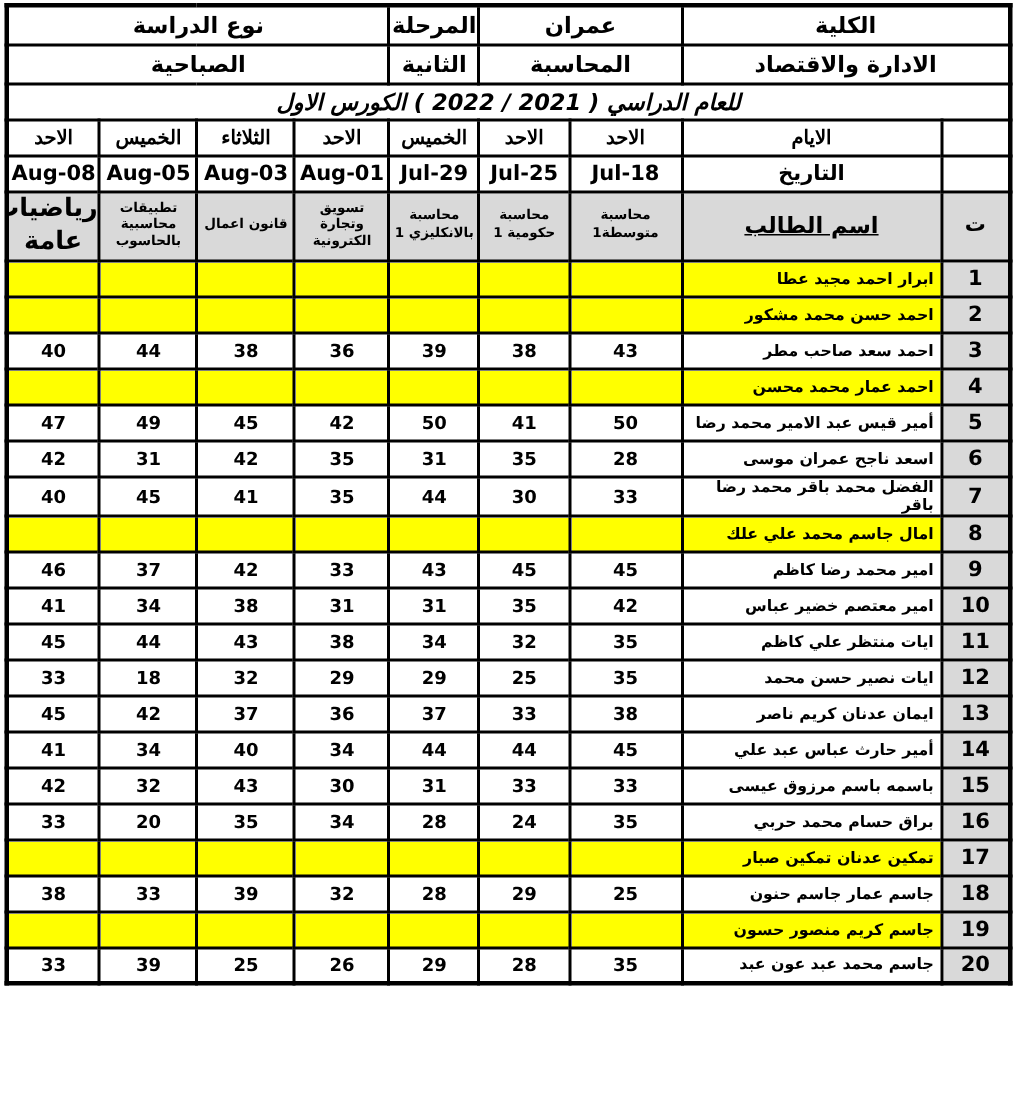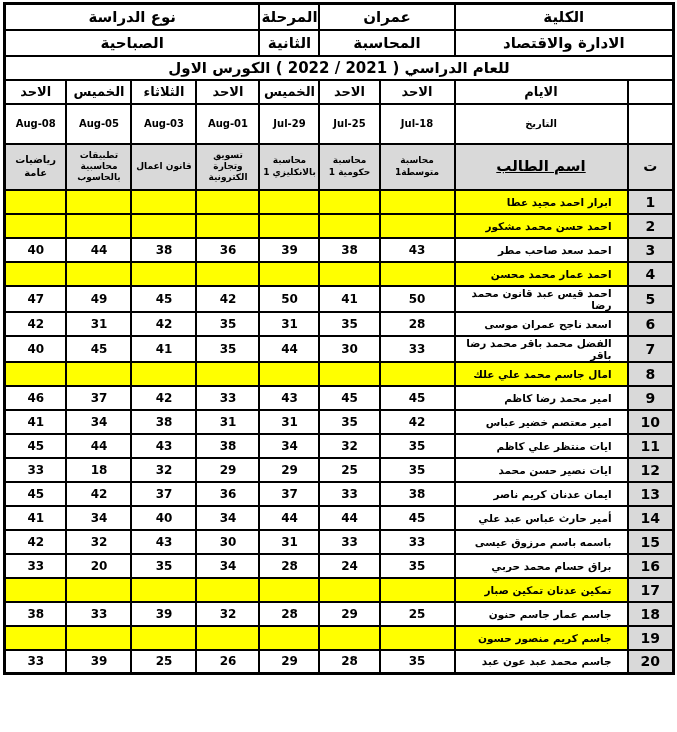--- a/index.html
+++ b/index.html
@@ -33,42 +33,42 @@
   col.c-s0 { width: 75px; }
   col.c-s1 { width: 60px; }
   col.c-s2 { width: 60px; }
   col.c-s3 { width: 63px; }
   col.c-s4 { width: 65px; }
   col.c-s5 { width: 65px; }
   col.c-s6 { width: 62px; }
 
   tr.title-row td { height: 24px; font-size: 15px; }
   tr.info-row td  { height: 26px; font-size: 15px; }
-  tr.year-row td  { height: 24px; font-size: 15px; }
-  tr.days-row td  { height: 24px; font-size: 13px; }
-  tr.dates-row td { height: 40px; font-size: 10px; }
+  tr.year-row td  { height: 24px; font-size: 15px; font-style: italic; }
+  tr.days-row td  { height: 24px; font-size: 13px; font-family: Liberation Serif, serif; }
+  tr.dates-row td { height: 24px; font-size: 14px; }
 
   tr.subjects-row th {
     height: 46px;
     background: #d9d9d9;
     font-size: 9px;
     line-height: 1.25;
   }
   tr.subjects-row th.name-header   { font-size: 15px; text-decoration: underline; }
   tr.subjects-row th.serial-header { font-size: 14px; }
-  tr.subjects-row th.subject-large { font-size: 10px; }
+  tr.subjects-row th.subject-large { font-size: 17px; }
 
   td.serial {
     background: #d9d9d9;
     font-size: 14px;
     height: 24px;
   }
   td.name {
     text-align: right;
-    padding-right: 15px;
+    padding-right: 4px;
     font-size: 10.5px;
   }
   td.mark { font-size: 12px; }
   .hl { background: #ffff00; }
 </style>
 </head>
 <body>
 
 <table class="sheet">
   <colgroup>
@@ -180,21 +180,21 @@
         <td class="mark hl"></td>
         <td class="mark hl"></td>
         <td class="mark hl"></td>
         <td class="mark hl"></td>
         <td class="mark hl"></td>
         <td class="mark hl"></td>
         <td class="mark hl"></td>
       </tr>
       <tr>
         <td class="serial">5</td>
-        <td class="name">احمد قيس عبد قانون محمد رضا</td>
+        <td class="name">أمير قيس عبد الامير محمد رضا</td>
         <td class="mark">50</td>
         <td class="mark">41</td>
         <td class="mark">50</td>
         <td class="mark">42</td>
         <td class="mark">45</td>
         <td class="mark">49</td>
         <td class="mark">47</td>
       </tr>
       <tr>
         <td class="serial">6</td>

